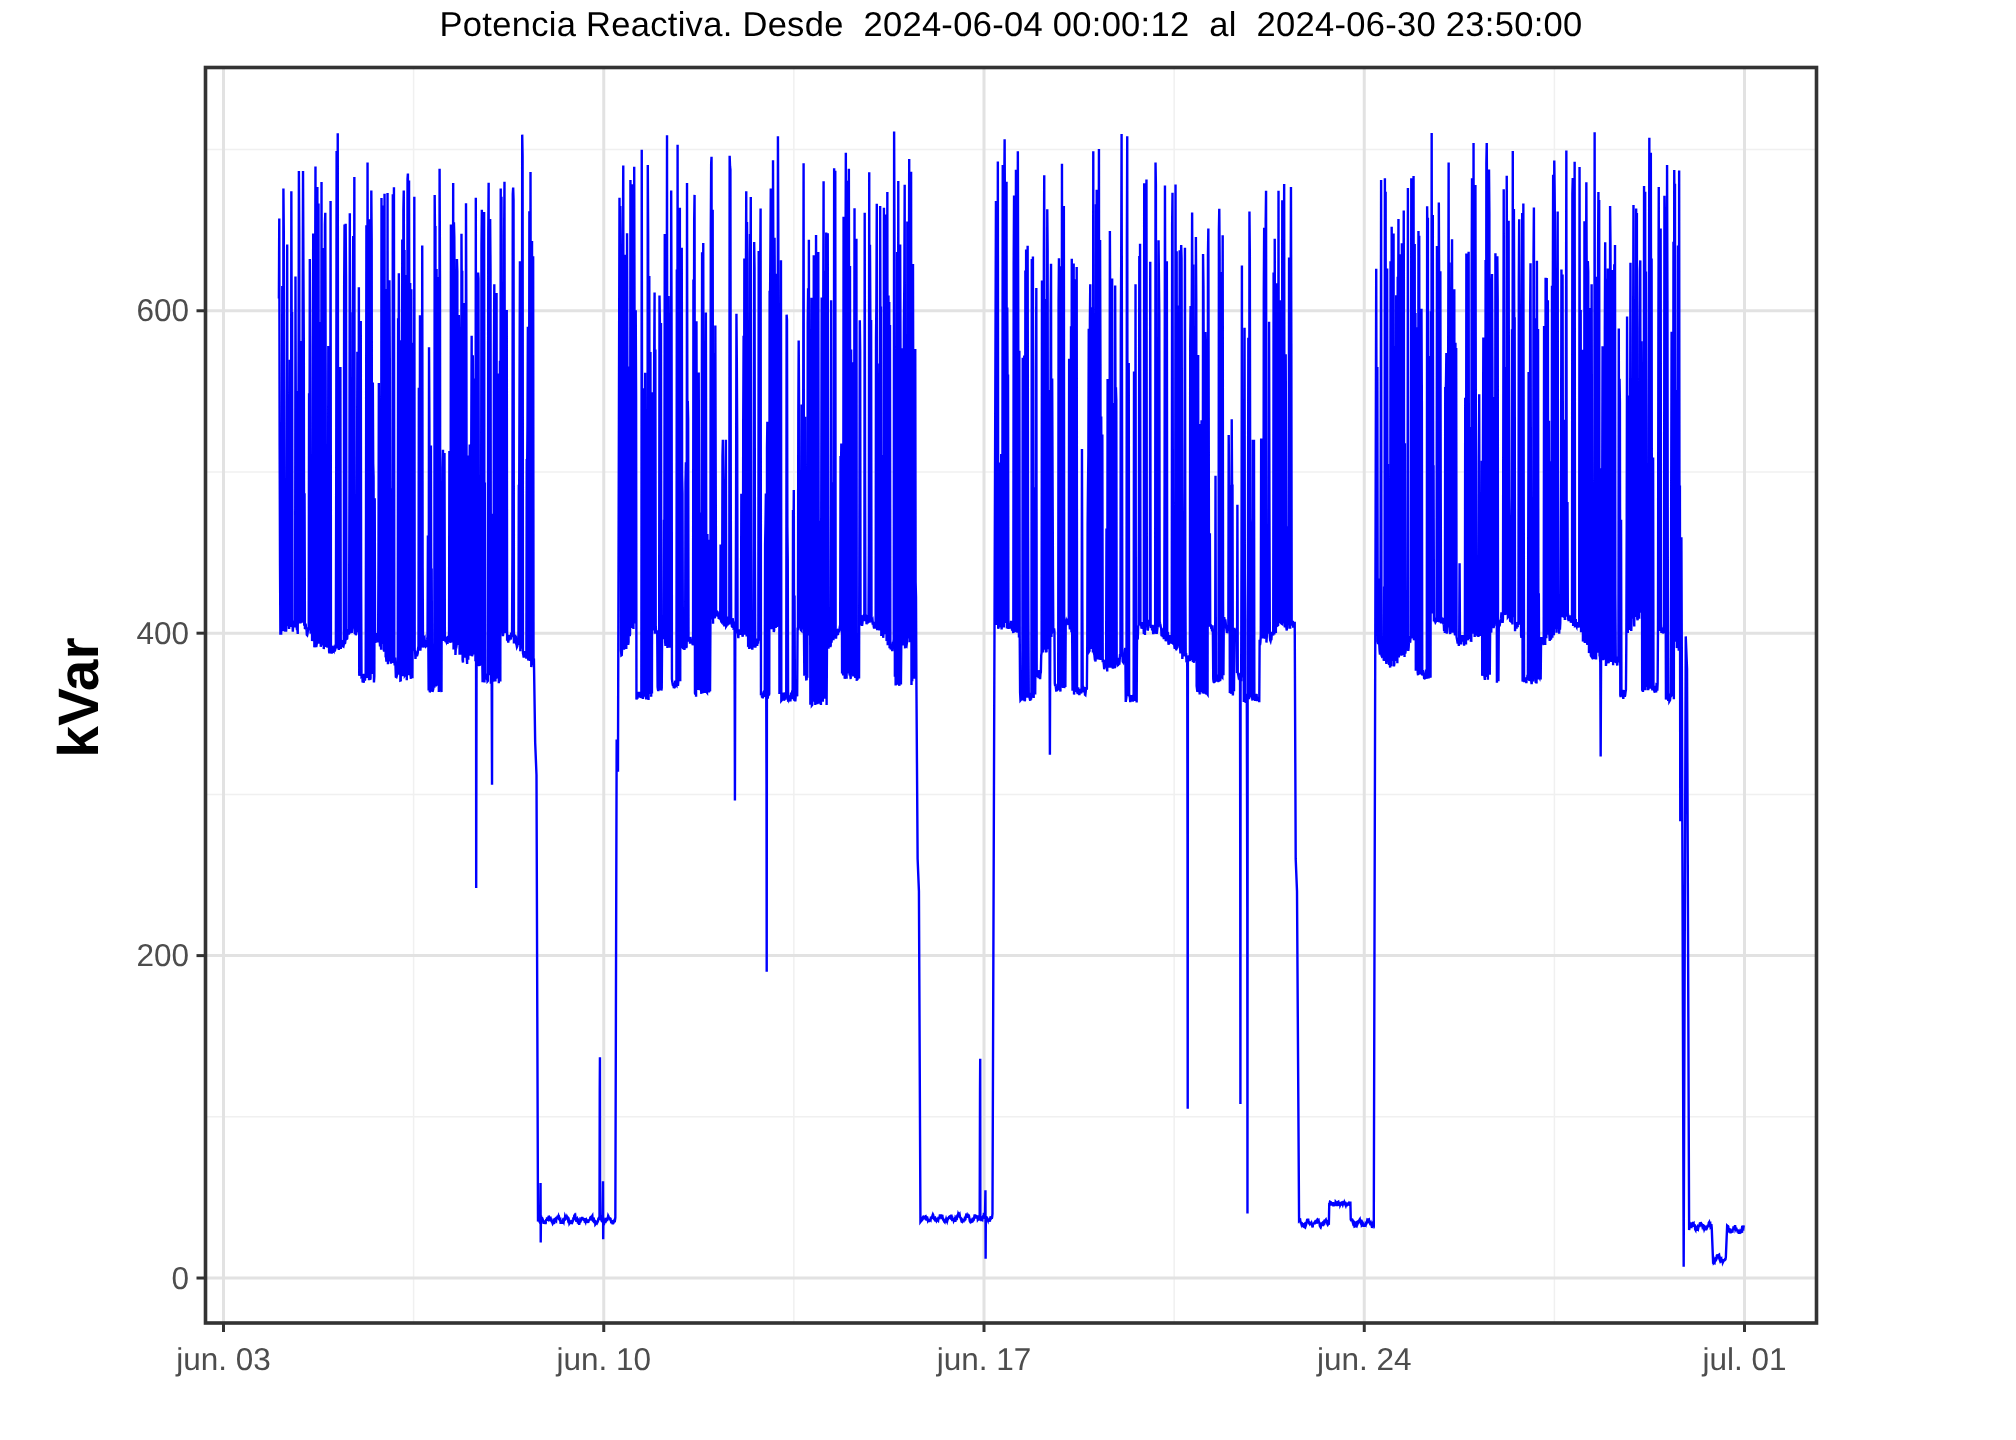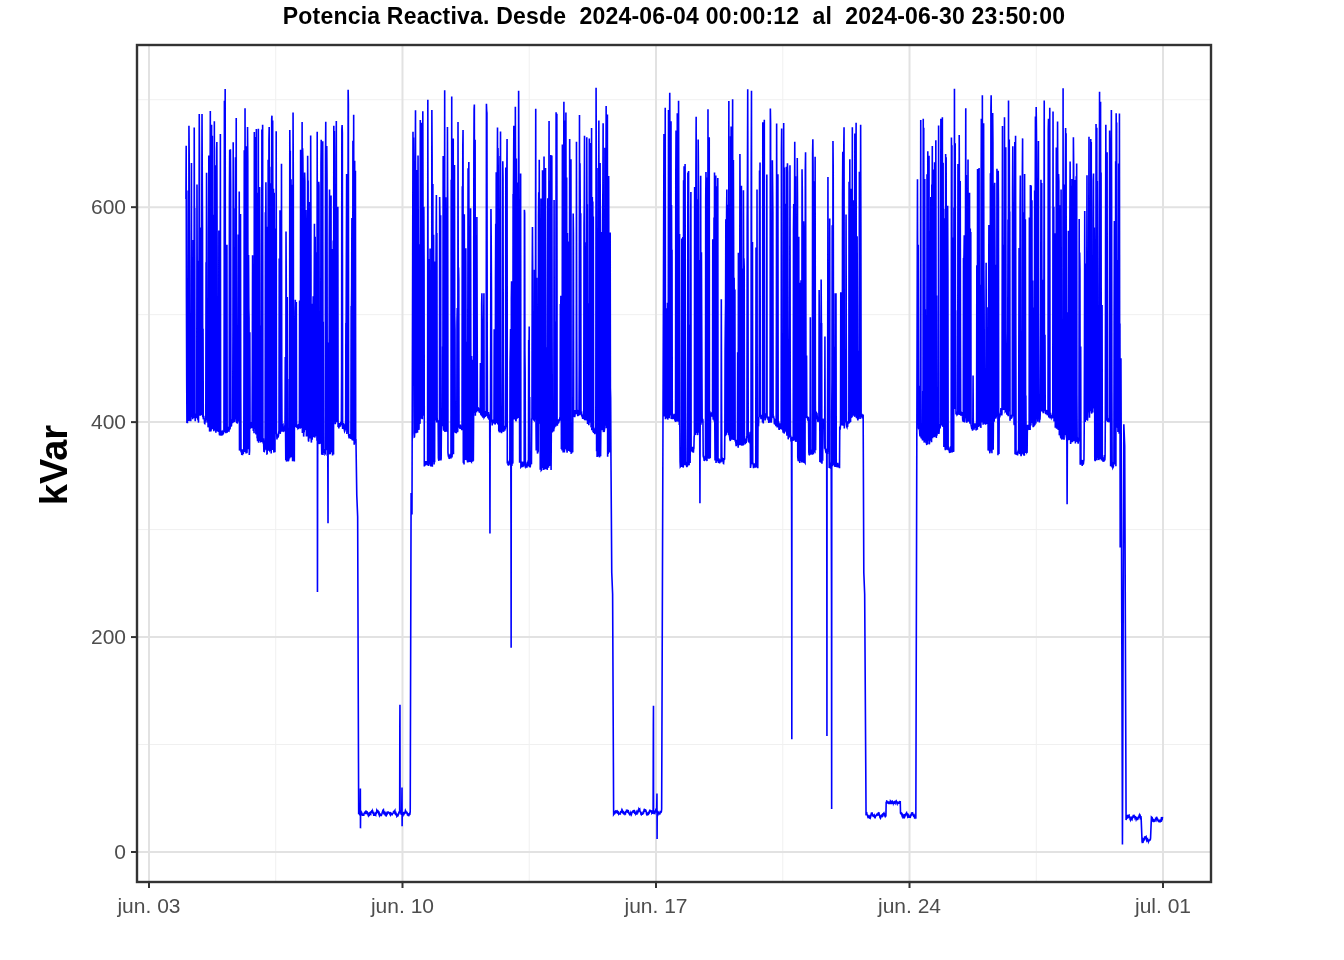--- a/index.html
+++ b/index.html
@@ -7,21 +7,21 @@
     position:relative;
     width:1344px;height:960px;
     background:#ffffff;
     font-family:"Liberation Sans", sans-serif;
     overflow:hidden;
   }
   .chart-title{
     position:absolute;
     left:137px;top:3px;width:1074px;
     text-align:center;
-    font-size:23px;font-weight:bold;color:#000000;
+    font-size:23px;font-weight:normal;color:#000000;
     white-space:pre;
     letter-spacing:0.2px;
   }
   .y-axis-label{
     position:absolute;
     left:54px;top:465px;
     transform:translate(-50%,-50%) rotate(-90deg);
     font-size:38px;font-weight:bold;color:#000000;
     white-space:nowrap;
   }

